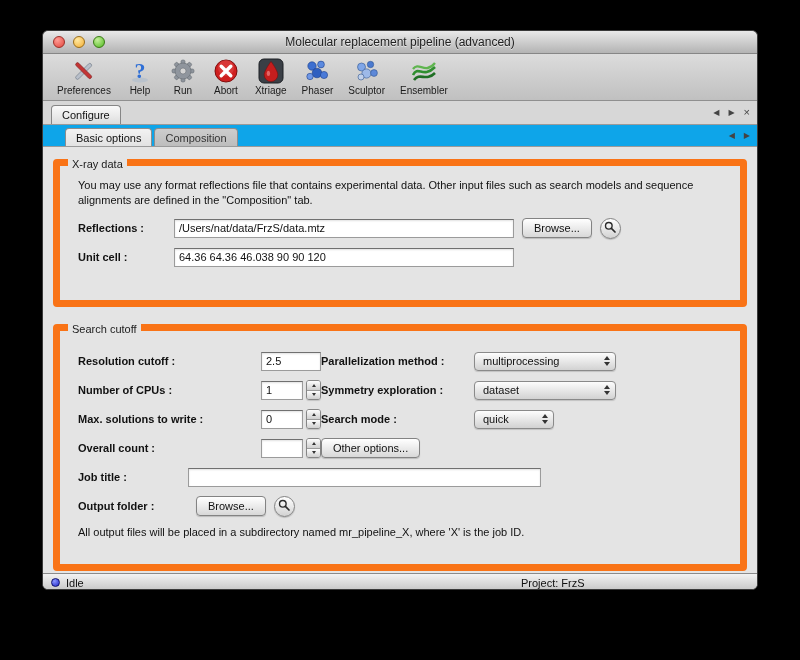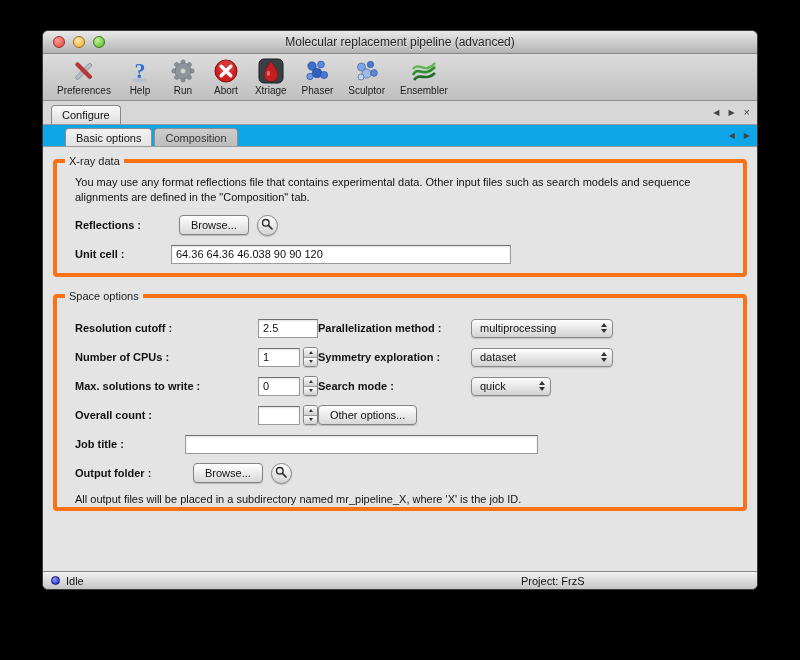--- a/index.html
+++ b/index.html
@@ -66,22 +66,22 @@
   .tab-sub.sel { background:linear-gradient(#f2f2f2,#e2e2e2); }
   .tab-sub.unsel { background:linear-gradient(#cdcdcd,#bdbdbd); color:#333; }
   .tabctrls {
     position:absolute; right:7px; top:0; height:100%;
     display:flex; align-items:center; gap:9px; color:#444; font-size:8px;
   }
   .tabctrls .x { font-size:11px; line-height:1; color:#444; }
   
   .content { flex:1; background:#e4e4e4; padding:2px 8px; position:relative; box-sizing:border-box; }
   .groupbox {
-    position:relative; border:4px solid #f97316; border-radius:4px;
-    margin:10px 2px 0; padding:6px 8px 0; box-sizing:border-box;
+    position:relative; border:7px solid #f97316; border-radius:4px;
+    margin:10px 2px 0; padding:6px 8px 24px; box-sizing:border-box;
   }
   .grouptitle {
     position:absolute; top:-8px; left:8px; background:#e4e4e4;
     padding:0 4px; font-size:11px; color:#1c1c1c;
   }
   .desc { font-size:11px; color:#111; line-height:15px; margin:6px 10px 10px; max-width:648px; }
   .note { font-size:11px; color:#111; margin:10px 10px 2px; }
   .xrow { display:flex; align-items:center; margin:9px 10px; height:20px; }
   .srow { display:flex; align-items:center; margin:9px 10px; height:20px; }
   .blbl { font-weight:bold; font-size:11px; color:#111; white-space:nowrap; }
@@ -274,40 +274,41 @@
   </div>
 
   <div class="content">
 
     <div class="groupbox">
       <span class="grouptitle">X-ray data</span>
       <div class="desc">You may use any format reflections file that contains experimental data.  Other input files such as search models and sequence alignments are defined in the "Composition" tab.</div>
 
       <div class="xrow">
         <span class="blbl w96">Reflections :</span>
+        <input class="txt" style="width: 340px;" value="/Users/nat/data/FrzS/data.mtz">
         <button class="btn ml8">Browse...</button>
         <button class="roundbtn ml8">
           <span>
             <svg width="12" height="12" viewBox="0 0 12 12">
               <circle cx="4.8" cy="4.8" r="3.3" fill="none" stroke="#2b2b2b" stroke-width="1.4"></circle>
               <line x1="7.4" y1="7.4" x2="11" y2="11" stroke="#2b2b2b" stroke-width="1.7" stroke-linecap="round"></line>
             </svg>
           </span>
         </button>
       </div>
 
       <div class="xrow">
         <span class="blbl w96">Unit cell :</span>
         <input class="txt" style="width: 340px;" value="64.36 64.36 46.038 90 90 120">
       </div>
 
     </div>
 
     <div class="groupbox" style="margin-top:17px">
-      <span class="grouptitle">Space options</span>
+      <span class="grouptitle">Search cutoff</span>
 
       <div class="srow" style="margin-top:14px">
         <span class="blbl w150">Resolution cutoff :</span>
         <span class="ctrlslot">
           <input class="txt" style="width: 60px;" value="2.5">
         </span>
         <span class="blbl w150">Parallelization method :</span>
         <div class="popup" style="width:142px">
           <span class="plabel">multiprocessing</span>
           <span class="parrows">

